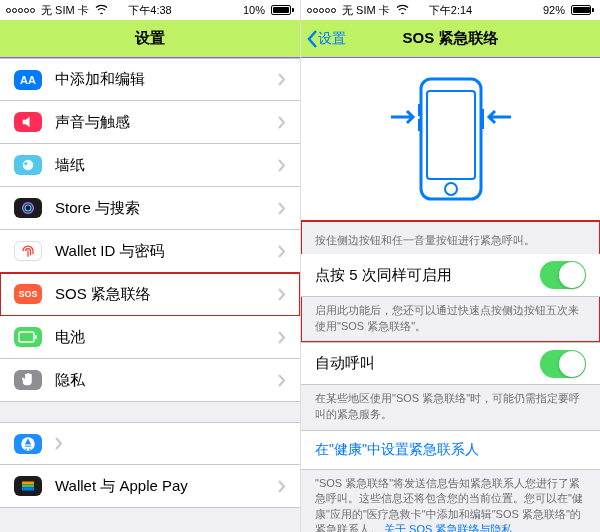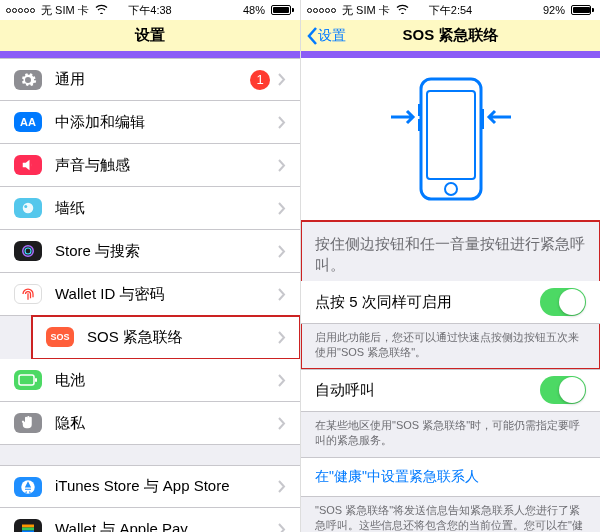--- a/index.html
+++ b/index.html
@@ -8,37 +8,37 @@
   .screen + .screen { border-left: 1px solid #ddd; }
   .status-bar { height: 20px; display: flex; align-items: center; justify-content: space-between; padding: 0 6px; font-size: 11px; color: #000; }
   .status-left, .status-right { display: flex; align-items: center; gap: 6px; }
   .status-center { position: absolute; left: 50%; transform: translateX(-50%); font-size: 11px; }
   .signal-dots { display: inline-flex; gap: 1px; }
   .dot-empty { width: 5px; height: 5px; border: 0.8px solid #000; border-radius: 50%; }
   .battery { display: inline-flex; align-items: center; }
   .battery-body { width: 20px; height: 10px; border: 1px solid #000; border-radius: 2px; position: relative; }
   .battery-fill { position: absolute; left: 1px; top: 1px; bottom: 1px; background: #000; border-radius: 1px; }
   .battery-tip { width: 2px; height: 4px; background: #000; margin-left: 1px; border-radius: 0 1px 1px 0; }
-  .nav-bar { height: 38px; display: flex; align-items: center; justify-content: center; border-bottom: 7px solid #8b5cf6; position: relative; background: #fef9c3; }
+  .nav-bar { height: 38px; display: flex; align-items: center; justify-content: center; border-bottom: 1px solid #8b5cf6; position: relative; background: #bef264; }
   .nav-title { font-size: 15px; font-weight: 600; }
   .nav-back { position: absolute; left: 6px; display: flex; align-items: center; color: #007aff; font-size: 14px; }
   .nav-back svg { width: 11px; height: 18px; }
   .content { flex: 1; overflow-y: hidden; background: #efeff4; }
   .group { margin: 0; }
   .group.with-top { margin-top: 20px; }
   .row { background: #fff; min-height: 43px; display: flex; align-items: center; padding: 0 14px 0 14px; border-bottom: 0.5px solid #c8c7cc; font-size: 15px; position: relative; }
   .row:first-child { border-top: 0.5px solid #c8c7cc; }
   .row .icon-box { width: 28px; height: 20px; border-radius: 6px; margin-right: 13px; display: flex; align-items: center; justify-content: center; flex-shrink: 0; }
   .row .label { flex: 1; }
   .chevron { color: #c7c7cc; }
   .chevron svg { width: 8px; height: 13px; display: block; }
   .badge { background: #ff3b30; color: #fff; border-radius: 10px; min-width: 20px; height: 20px; font-size: 13px; display: flex; align-items: center; justify-content: center; margin-right: 8px; padding: 0 6px; }
-  .highlight-row { outline: 2px solid #c22; outline-offset: -1px; margin-left: 32px; }
+  .highlight-row { outline: 2px solid #c22; outline-offset: -1px; }
   .footer-text { font-size: 11px; color: #6d6d72; padding: 6px 14px 8px; line-height: 1.4; }
-  .header-text { font-size: 15px; color: #6d6d72; padding: 12px 14px 6px; line-height: 1.4; }
+  .header-text { font-size: 11px; color: #6d6d72; padding: 12px 14px 6px; line-height: 1.4; }
   .toggle { width: 46px; height: 28px; background: #4cd964; border-radius: 14px; position: relative; flex-shrink: 0; }
   .toggle::after { content: ""; position: absolute; width: 26px; height: 26px; background: #fff; border-radius: 50%; top: 1px; right: 1px; box-shadow: 0 1px 3px rgba(0,0,0,0.25); }
   .link-row { background: #fff; padding: 10px 14px; font-size: 14px; color: #007aff; border-top: 0.5px solid #c8c7cc; border-bottom: 0.5px solid #c8c7cc; }
   .link-inline { color: #007aff; }
   .illus { background: #fff; height: 163px; display: flex; align-items: center; justify-content: center; border-bottom: 0.5px solid #c8c7cc; }
   .highlight-zone { outline: 2px solid #c22; outline-offset: -1px; }
   .icon-box svg { display: block; }
   .icon-box.text { color: #fff; font-weight: 700; font-size: 11px; }
 </style>
 </head>
@@ -54,49 +54,35 @@
           <span class="dot-empty"></span>
           <span class="dot-empty"></span>
         </span>
       <span>无 SIM 卡</span>
       <span><svg width="13" height="10" viewBox="0 0 13 10">
             <path d="M6.5 9.5 a1 1 0 1 0 0.001 0 M3 6 a5 5 0 0 1 7 0 M1 3.5 a8 8 0 0 1 11 0" fill="none" stroke="#000" stroke-width="1.3"></path>
           </svg></span>
     </div>
     <div class="status-center">下午4:38</div>
     <div class="status-right">
-      <span>48%</span>
+      <span>10%</span>
       <span class="battery">
           <span class="battery-body">
             <span class="battery-fill" style="width:90%"></span>
           </span>
           <span class="battery-tip"></span>
         </span>
     </div>
   </div>
   <div class="nav-bar">
     <div class="nav-title">设置</div>
   </div>
   <div class="content">
     <div class="group">
       <div class="row">
-        <div class="icon-box" style="background:#8e8e93">
-            <svg width="18" height="18" viewBox="0 0 24 24" fill="#fff">
-              <path d="M12 8a4 4 0 1 0 0 8 4 4 0 0 0 0-8zm9 4l2 1-1 3-2-.5-1.5 1.5.5 2-3 1-1-2h-2l-1 2-3-1 .5-2L7 16.5 5 17l-1-3 2-1v-2l-2-1 1-3 2 .5L8.5 6 8 4l3-1 1 2h2l1-2 3 1-.5 2L19 7.5l2-.5 1 3-2 1v2z"></path>
-            </svg>
-          </div>
-        <div class="label">通用</div>
-        <div class="badge">1</div>
-        <div class="chevron">
-            <svg viewBox="0 0 8 13">
-              <path d="M1 1l5 5.5L1 12" fill="none" stroke="#c7c7cc" stroke-width="2"></path>
-            </svg>
-          </div>
-      </div>
-      <div class="row">
         <div class="icon-box text" style="background:#007aff">
             <span>AA</span>
           </div>
         <div class="label">中添加和编辑</div>
         <div class="chevron">
             <svg viewBox="0 0 8 13">
               <path d="M1 1l5 5.5L1 12" fill="none" stroke="#c7c7cc" stroke-width="2"></path>
             </svg>
           </div>
       </div>
@@ -195,21 +181,20 @@
     </div>
 
     <div class="group with-top">
       <div class="row">
         <div class="icon-box" style="background:#1f8fff">
             <svg width="18" height="18" viewBox="0 0 24 24" fill="#fff">
               <circle cx="12" cy="12" r="9" fill="#fff"></circle>
               <path d="M12 6l3 6H9z M8 15h8 M10 18l-1 2 M14 18l1 2" stroke="#1f8fff" stroke-width="1.5" fill="#1f8fff"></path>
             </svg>
           </div>
-        <div class="label">iTunes Store 与 App Store</div>
         <div class="chevron">
             <svg viewBox="0 0 8 13">
               <path d="M1 1l5 5.5L1 12" fill="none" stroke="#c7c7cc" stroke-width="2"></path>
             </svg>
           </div>
       </div>
       <div class="row">
         <div class="icon-box" style="background:#1c1c1e">
             <svg width="18" height="18" viewBox="0 0 24 24">
               <rect x="4" y="6" width="16" height="4" fill="#ff9500"></rect>
@@ -237,21 +222,21 @@
           <span class="dot-empty"></span>
           <span class="dot-empty"></span>
           <span class="dot-empty"></span>
           <span class="dot-empty"></span>
         </span>
       <span>无 SIM 卡</span>
       <span><svg width="13" height="10" viewBox="0 0 13 10">
             <path d="M6.5 9.5 a1 1 0 1 0 0.001 0 M3 6 a5 5 0 0 1 7 0 M1 3.5 a8 8 0 0 1 11 0" fill="none" stroke="#000" stroke-width="1.3"></path>
           </svg></span>
     </div>
-    <div class="status-center">下午2:54</div>
+    <div class="status-center">下午2:14</div>
     <div class="status-right">
       <span>92%</span>
       <span class="battery">
           <span class="battery-body">
             <span class="battery-fill" style="width:92%"></span>
           </span>
           <span class="battery-tip"></span>
         </span>
     </div>
   </div>

